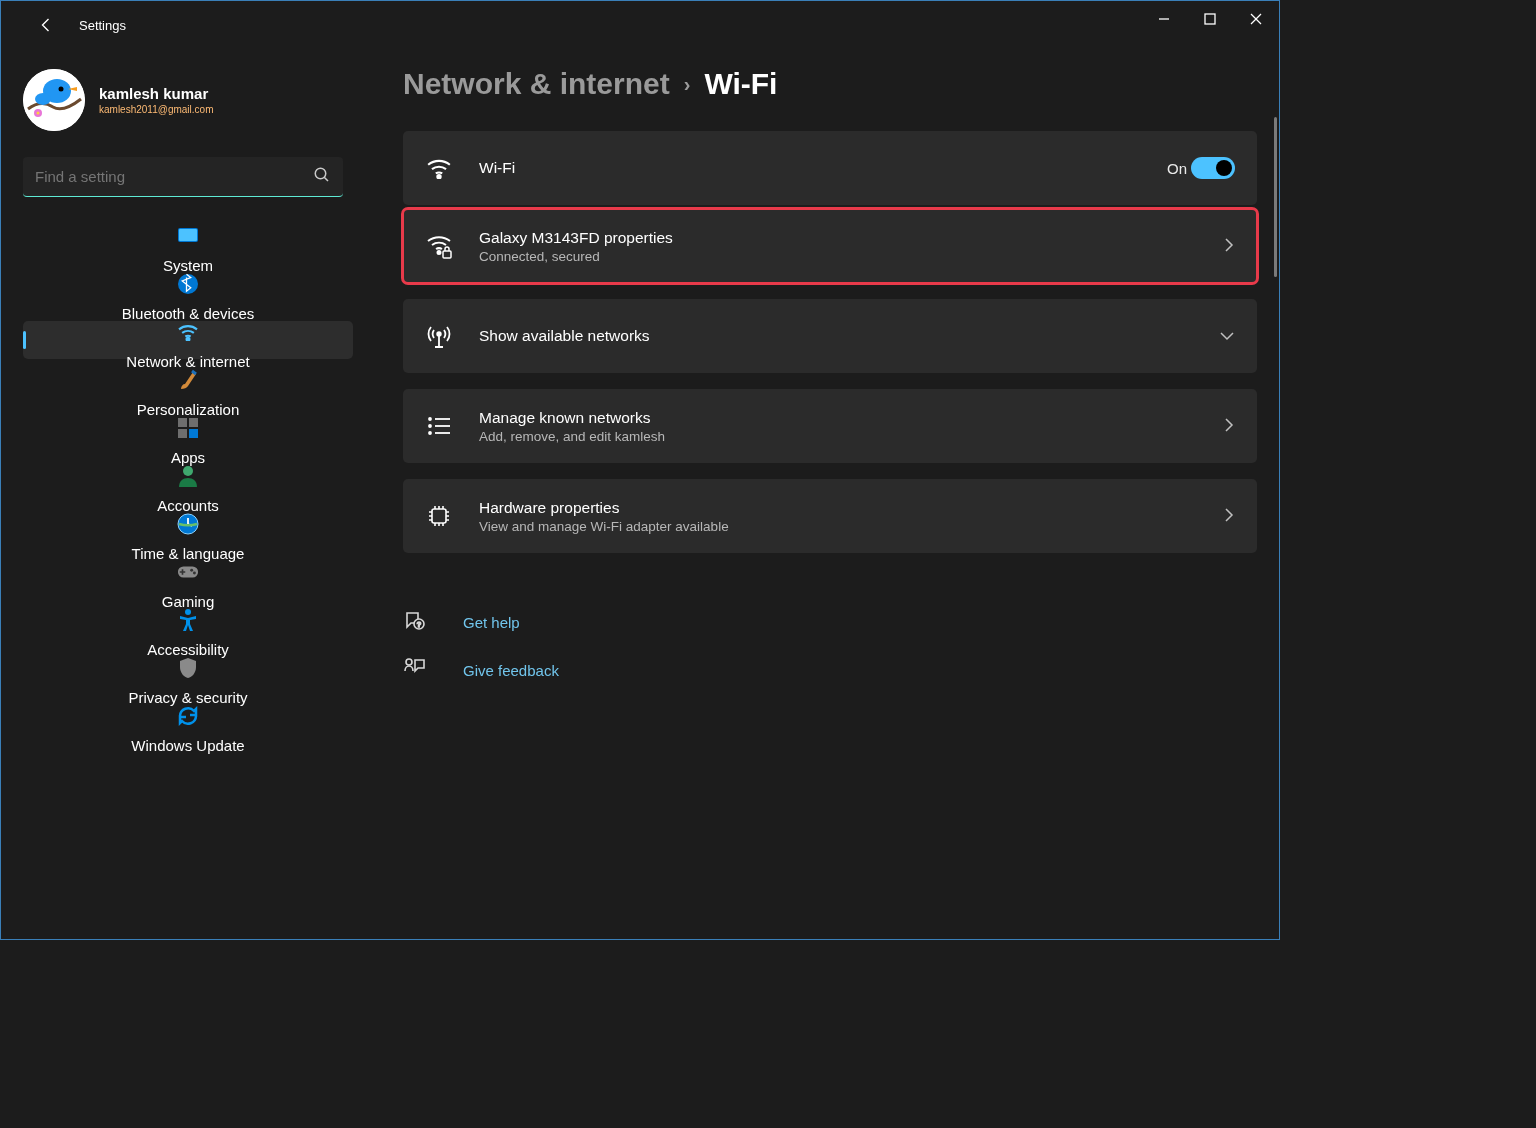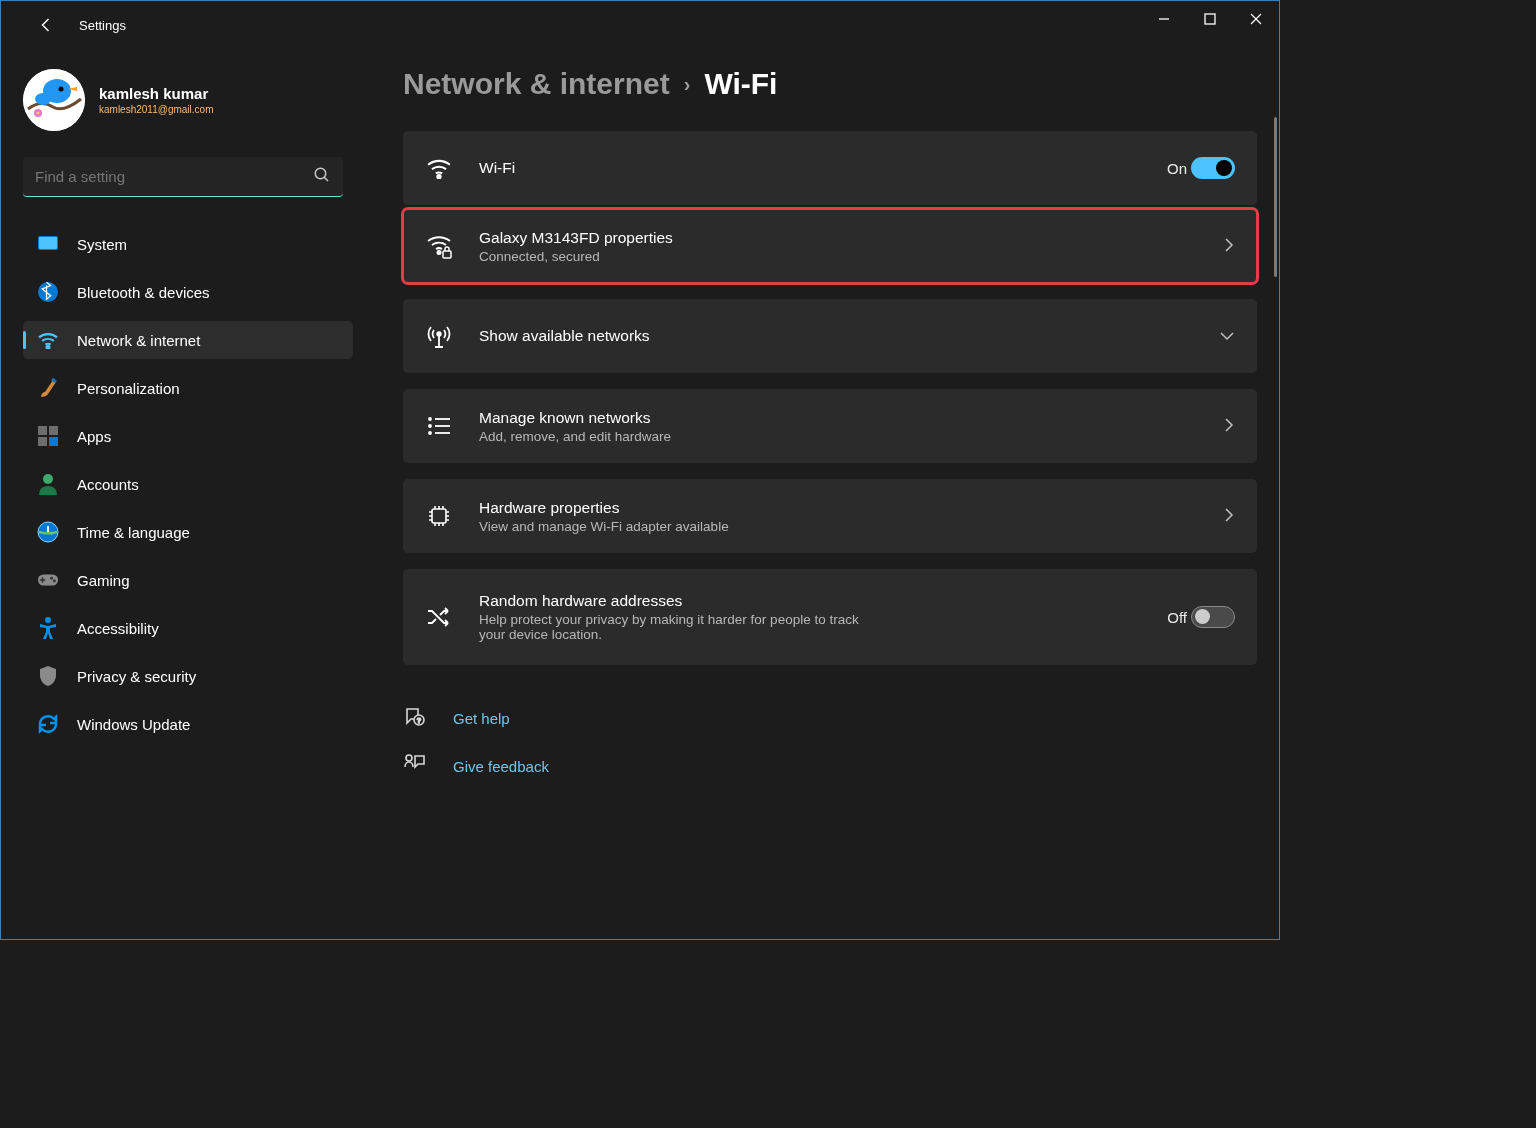--- a/index.html
+++ b/index.html
@@ -25,21 +25,21 @@
 .container { display:flex; height: calc(100% - 48px); }
 .sidebar { width: 360px; padding: 8px 6px 0 22px; }
 .user-block { display:flex; align-items:center; gap:14px; margin: 12px 0 26px 0; }
 .avatar { width:62px; height:62px; border-radius:50%; background:#fff; position:relative; overflow:hidden; flex-shrink:0; }
 .avatar svg { width:62px; height:62px; }
 .user-name { font-size:15px; font-weight:600; }
 .user-email { font-size:10px; color:#fdba74; margin-top:2px; }
 .search-box { position:relative; width: 320px; height:40px; background:#242424; border-bottom:1px solid #5eead4; border-radius:4px; display:flex; align-items:center; padding:0 12px; margin-bottom:28px;}
 .search-box input { flex:1; background:transparent; border:none; outline:none; color:#c9c9c9; font-size:15px; }
 .search-ico { color:#c9c9c9; }
-.nav-item { display:flex; align-items:center; gap:18px; height:38px; padding:0 14px; border-radius:5px; font-size:15px; cursor:pointer; margin-bottom:10px; width:330px; position:relative;}
+.nav-item { display:flex; align-items:center; gap:10px; height:38px; padding:0 14px; border-radius:5px; font-size:15px; cursor:pointer; margin-bottom:10px; width:330px; position:relative;flex-direction:column;}
 .nav-item.selected { background:#2d2d2d; }
 .nav-item.selected::before { content:""; position:absolute; left:0; top:10px; bottom:10px; width:3px; background:#4cc2ff; border-radius:2px; }
 .nav-icon { width:22px; height:22px; display:flex; align-items:center; justify-content:center; flex-shrink:0;}
 .main { flex:1; padding: 18px 22px 0 42px; overflow-y:auto; position:relative;}
 .breadcrumb { font-size:30px; font-weight:600; display:flex; align-items:center; gap:14px; margin-bottom:30px;}
 .breadcrumb .dim { color:#9a9a9a; }
 .breadcrumb .chev { color:#9a9a9a; font-size:20px; }
 .card { background:#2b2b2b; border-radius:5px; padding:18px 22px; display:flex; align-items:center; gap:26px; margin-bottom:4px; min-height:74px; }
 .card.highlight { outline:3px solid #e83a4a; outline-offset:-1px; }
 .card-icon { width:28px; flex-shrink:0; color:#ffffff; display:flex; align-items:center; justify-content:center; }
@@ -47,21 +47,21 @@
 .card-body .sub { font-size:13.5px; color:#b7b7b7; margin-top:2px; }
 .card-body { flex:1; }
 .card-trailing { display:flex; align-items:center; gap:4px; color:#eaeaea; font-size:15px;}
 .card-trailing .chev-icon { color:#c0c0c0; }
 .toggle { width:44px; height:22px; background:#4cc2ff; border-radius:11px; position:relative; }
 .toggle.on::after { content:""; position:absolute; right:3px; top:3px; width:16px; height:16px; background:#000; border-radius:50%; }
 .toggle.off { background:#4a4a4a; border:1px solid #888;}
 .toggle.off::after { content:""; position:absolute; left:3px; top:2px; width:15px; height:15px; background:#ccc; border-radius:50%; }
 .gap-block { height: 12px; }
 .footer-links { margin-top:40px; }
-.footer-link { display:flex; align-items:center; gap:28px; margin-bottom:22px;text-align:right; }
+.footer-link { display:flex; align-items:center; gap:38px; margin-bottom:22px;text-align:right; }
 .footer-link span.lnk { color:#71c5ec; font-size:15px; }
 .footer-link .fl-icon { width:22px; color:#d8d8d8; }
 .scroll-ind { position:absolute; right:2px; top:68px; width:3px; height:160px; background:#7a7a7a; border-radius:2px; }
 </style>
 </head>
 <body>
 
 <div class="titlebar">
   <div class="back">
     <svg width="18" height="18" viewBox="0 0 24 24" fill="none" stroke="#fff" stroke-width="1.8">
@@ -304,21 +304,21 @@
             <circle cx="3" cy="3" r="1" fill="#fff"></circle>
             <line x1="8" y1="3" x2="23" y2="3"></line>
             <circle cx="3" cy="10" r="1" fill="#fff"></circle>
             <line x1="8" y1="10" x2="23" y2="10"></line>
             <circle cx="3" cy="17" r="1" fill="#fff"></circle>
             <line x1="8" y1="17" x2="23" y2="17"></line>
           </svg>
       </div>
       <div class="card-body">
         <div class="title">Manage known networks</div>
-        <div class="sub">Add, remove, and edit hardware</div>
+        <div class="sub">Add, remove, and edit kamlesh</div>
       </div>
       <div class="card-trailing">
         <span class="chev-icon"><svg width="12" height="16" viewBox="0 0 12 16" fill="none" stroke="#c0c0c0" stroke-width="1.5">
               <path d="M3 2l6 6-6 6"></path>
             </svg></span>
       </div>
     </div>
 
     <div class="gap-block"></div>
 
@@ -335,35 +335,20 @@
       </div>
       <div class="card-trailing">
         <span class="chev-icon"><svg width="12" height="16" viewBox="0 0 12 16" fill="none" stroke="#c0c0c0" stroke-width="1.5">
               <path d="M3 2l6 6-6 6"></path>
             </svg></span>
       </div>
     </div>
 
     <div class="gap-block"></div>
 
-    <div class="card" style="min-height:96px;">
-      <div class="card-icon">
-        <svg width="26" height="22" viewBox="0 0 26 22" fill="none" stroke="#fff" stroke-width="1.8">
-            <path d="M2 5h4l12 12h4m0 0l-3-3m3 3l-3 3M2 17h4l4-4M14 9l4-4h4m0 0l-3-3m3 3l-3 3"></path>
-          </svg>
-      </div>
-      <div class="card-body">
-        <div class="title">Random hardware addresses</div>
-        <div class="sub" style="max-width:400px;">Help protect your privacy by making it harder for people to track your device location.</div>
-      </div>
-      <div class="card-trailing">
-        <span>Off</span>
-        <div class="toggle off"></div>
-      </div>
-    </div>
 
     <div class="footer-links">
       <div class="footer-link">
         <span class="fl-icon"><svg width="22" height="22" viewBox="0 0 22 22" fill="none" stroke="#d8d8d8" stroke-width="1.6">
               <path d="M4 4h11v10H8l-4 4z"></path>
               <circle cx="16" cy="15" r="5" fill="#1c1c1c" stroke="#d8d8d8"></circle>
               <text x="16" y="18" font-size="7" fill="#d8d8d8" text-anchor="middle">?</text>
             </svg></span>
         <span class="lnk">Get help</span>
       </div>

